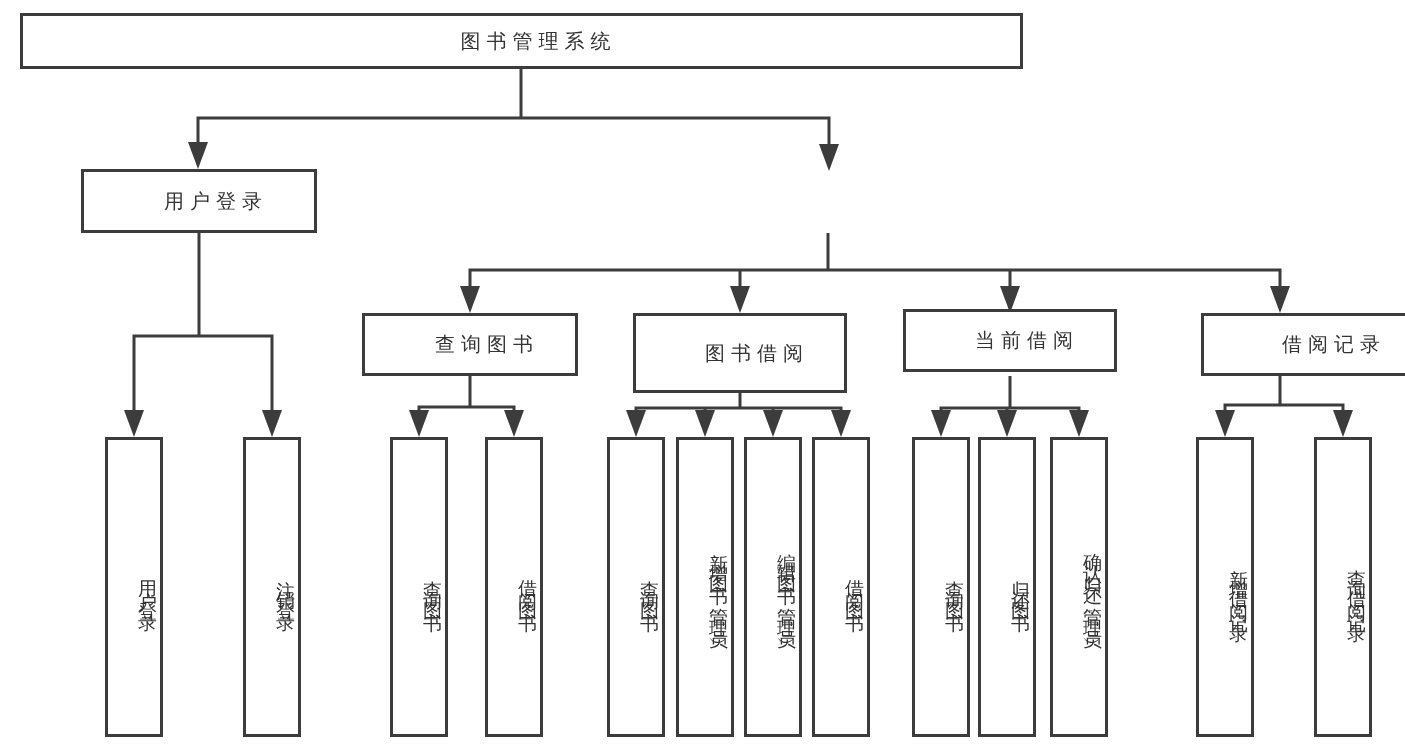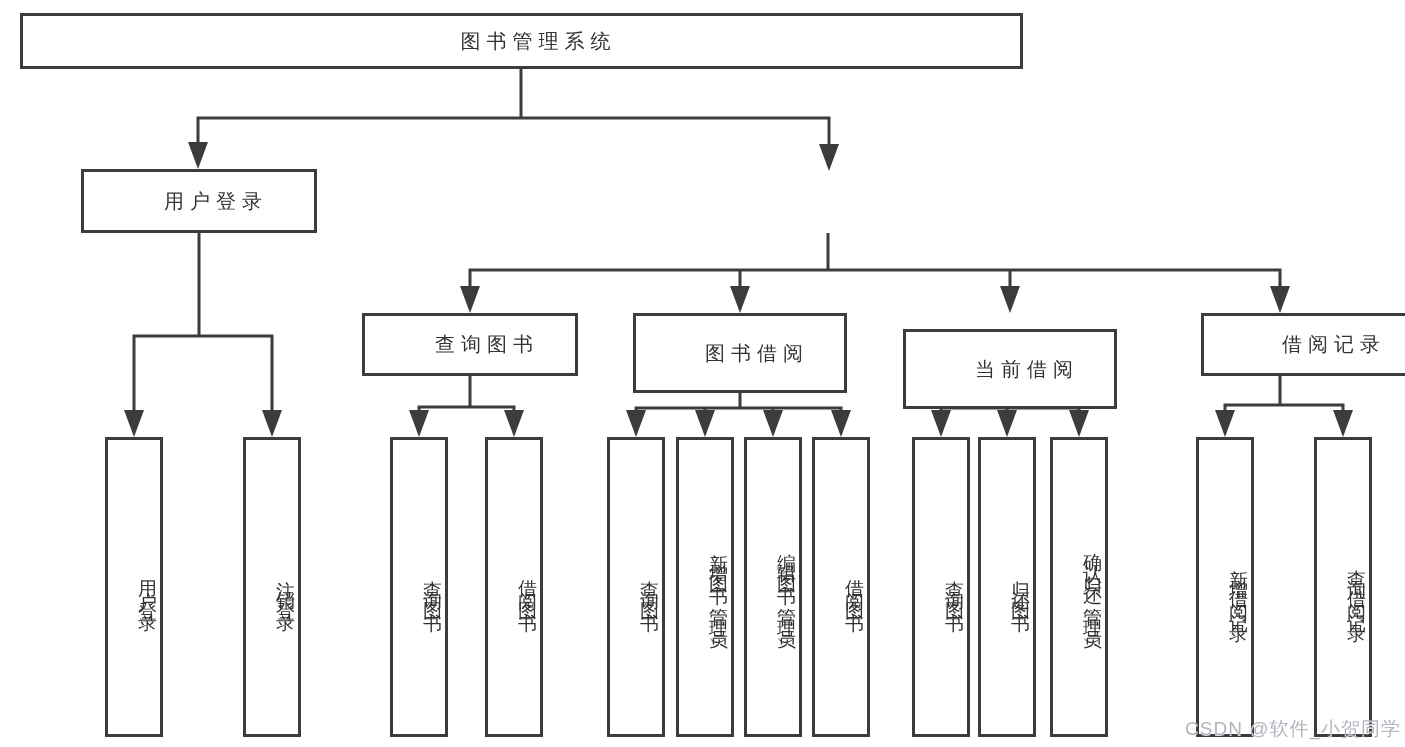--- a/index.html
+++ b/index.html
@@ -101,35 +101,34 @@
       <polygon points="1333,410 1353,410 1343,437"></polygon>
     </g>
   </svg>
 
   <div class="node h" style="left:20px;top:13px;width:1003px;height:56px">图书管理系统</div>
 
   <div class="node h" style="left:81px;top:169px;width:236px;height:64px">用户登录</div>
 
   <div class="node h" style="left:362px;top:313px;width:216px;height:63px">查询图书</div>
   <div class="node h" style="left:633px;top:313px;width:214px;height:80px">图书借阅</div>
-  <div class="node h" style="left:903px;top:329px;width:214px;height:80px">当前借阅</div>
+  <div class="node h" style="left:903px;top:309px;width:214px;height:63px">当前借阅</div>
   <div class="node h" style="left:1201px;top:313px;width:232px;height:63px">借阅记录</div>
 
   <div class="node v" style="left:105px;top:437px;width:58px;height:300px">用户登录</div>
   <div class="node v" style="left:243px;top:437px;width:58px;height:300px">注销登录</div>
 
   <div class="node v" style="left:390px;top:437px;width:58px;height:300px">查询图书</div>
   <div class="node v" style="left:485px;top:437px;width:58px;height:300px">借阅图书</div>
 
   <div class="node v" style="left:607px;top:437px;width:58px;height:300px">查询图书</div>
   <div class="node v" style="left:676px;top:437px;width:58px;height:300px">新增图书（管理员）</div>
   <div class="node v" style="left:744px;top:437px;width:58px;height:300px">编辑图书（管理员）</div>
   <div class="node v" style="left:812px;top:437px;width:58px;height:300px">借阅图书</div>
 
   <div class="node v" style="left:912px;top:437px;width:58px;height:300px">查询图书</div>
   <div class="node v" style="left:978px;top:437px;width:58px;height:300px">归还图书</div>
   <div class="node v" style="left:1050px;top:437px;width:58px;height:300px">确认归还（管理员）</div>
 
   <div class="node v" style="left:1196px;top:437px;width:58px;height:300px">新增借阅记录</div>
   <div class="node v" style="left:1314px;top:437px;width:58px;height:300px">查询借阅记录</div>
 
-  <div class="watermark">CSDN @软件_小贺同学</div>
 </div>
 
 </body></html>

